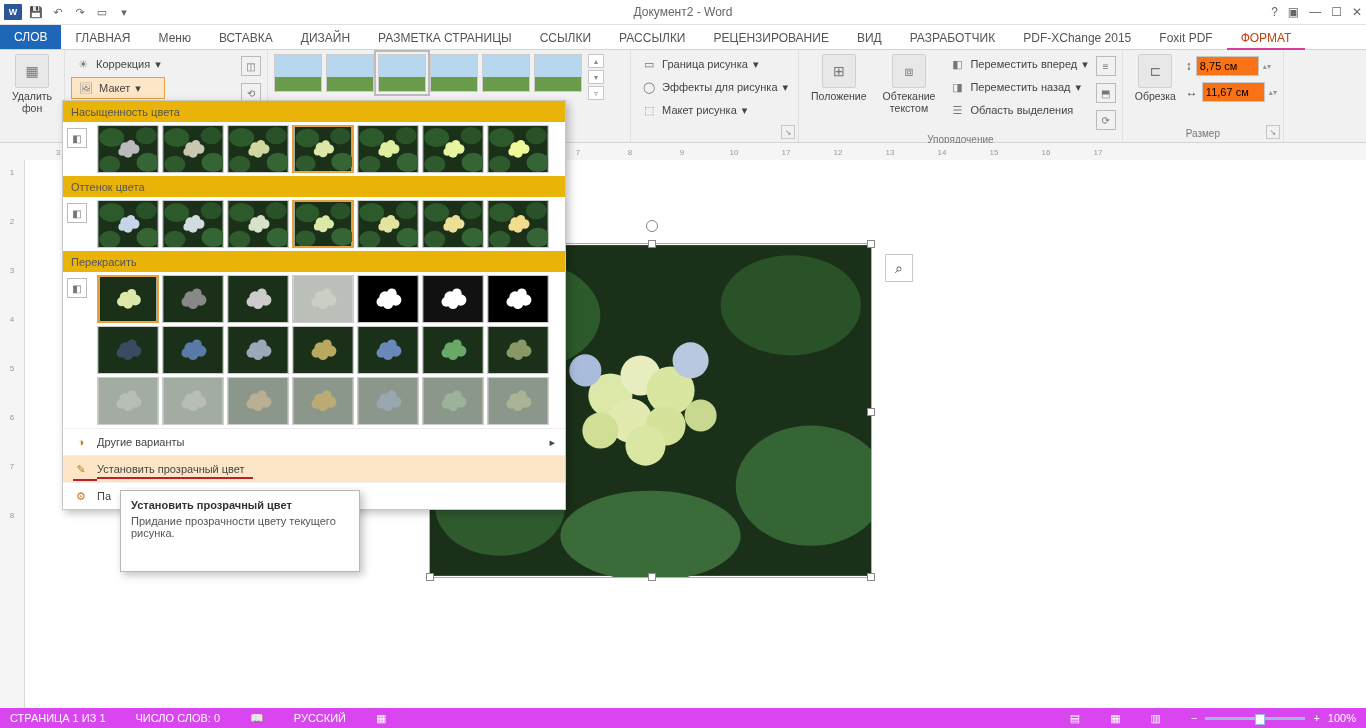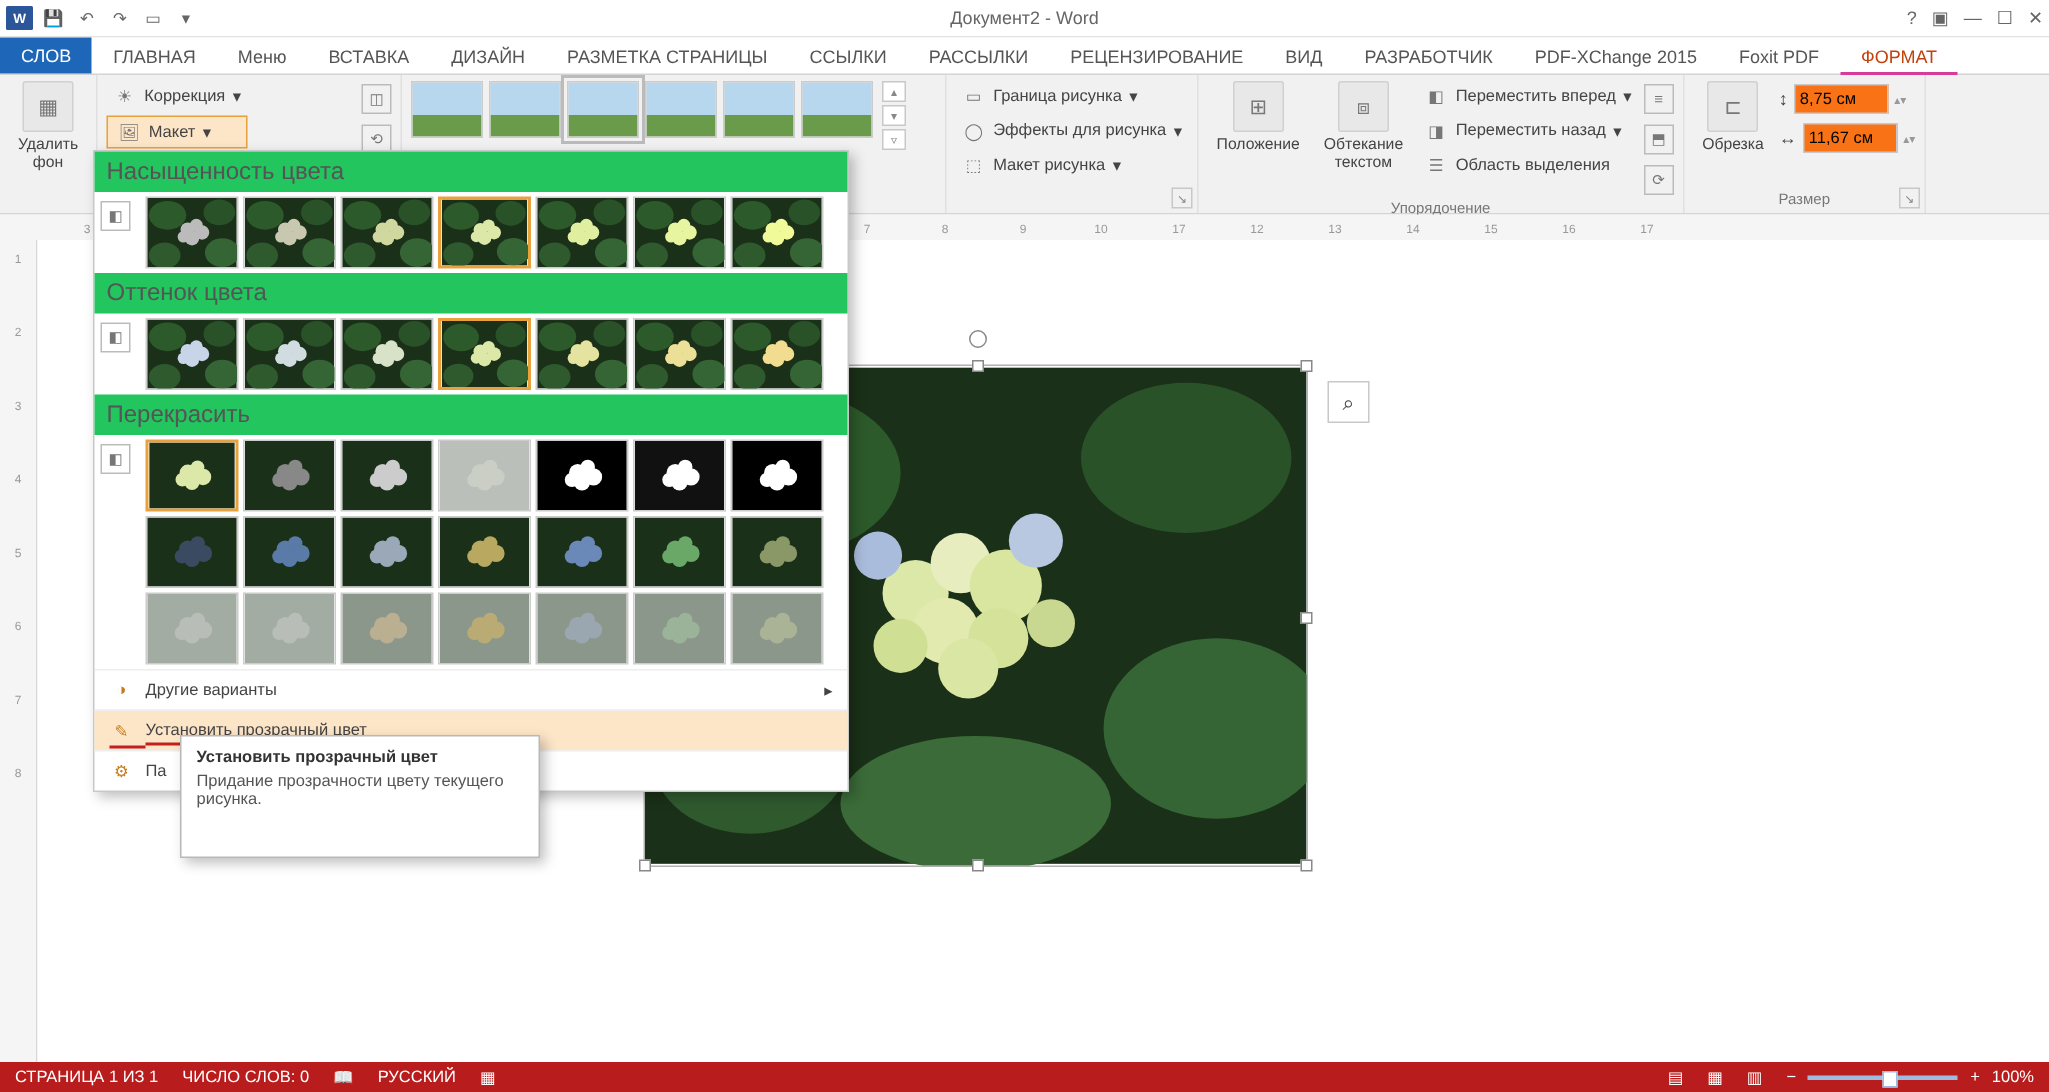--- a/index.html
+++ b/index.html
@@ -26,31 +26,31 @@
 .sizebox{display:flex;align-items:center;gap:4px}
 .ruler-h{height:18px;background:#f5f5f5;border-bottom:1px solid #d8d8d8;font-size:8px;color:#999;display:flex;align-items:center;padding-left:32px;overflow:hidden;position:relative}
 .ruler-h span{width:52px;flex:0 0 52px;text-align:center}
 .editor{position:absolute;top:160px;left:0;right:0;bottom:20px;background:#fff;display:flex}
 .ruler-v{width:24px;background:#f5f5f5;border-right:1px solid #d8d8d8;font-size:8px;color:#999;display:flex;flex-direction:column;align-items:center;padding-top:8px;gap:40px}
 .page{flex:1;background:#fff;position:relative}
 .doc-image{position:absolute;left:404px;top:83px;width:441px;height:333px;border:1px solid #b0b0b0}
 .flower{width:100%;height:100%}
 .layout-btn{position:absolute;left:860px;top:94px;width:26px;height:26px;background:#fff;border:1px solid #c8c8c8;display:flex;align-items:center;justify-content:center;font-size:14px}
 .color-panel{position:absolute;left:62px;top:100px;width:502px;background:#fff;border:1px solid #c8c8c8;box-shadow:3px 3px 8px rgba(0,0,0,.25);z-index:200}
-.panel-section-h{padding:5px 8px 4px;font-size:16px;color:#555;background:#22c55e}
+.panel-section-h{padding:5px 8px 4px;font-size:11px;color:#555;background:#eab308}
 .thumb-row{display:flex;gap:3px;padding:3px 6px;flex-wrap:wrap}
 .thumb{width:62px;height:48px;border:1px solid #ccc;cursor:pointer;box-sizing:border-box}
 .thumb.sel{border:2px solid #e8a23d}
 .panel-item{display:flex;align-items:center;gap:8px;padding:5px 10px;font-size:11px;color:#444;cursor:pointer;border-top:1px solid #eee}
 .panel-item .pi{width:16px;height:16px;display:flex;align-items:center;justify-content:center;color:#c77c1e}
 .panel-item.underlined span{position:relative}
 .panel-item.underlined span::after{content:"";position:absolute;left:0;right:-8px;bottom:-4px;border-bottom:2px solid #c02020}
 .tooltip{position:absolute;left:120px;top:490px;width:218px;background:#fff;border:1px solid #b8b8b8;box-shadow:3px 3px 8px rgba(0,0,0,.25);padding:8px 10px;font-size:11px;color:#555;z-index:300}
 .tooltip-title{font-weight:bold;color:#333;margin-bottom:4px}
-.statusbar{position:absolute;bottom:0;left:0;right:0;height:20px;background:#b91c1c;color:#fff;display:flex;align-items:center;font-size:11px;padding:0 10px;gap:16px}
+.statusbar{position:absolute;bottom:0;left:0;right:0;height:20px;background:#d946ef;color:#fff;display:flex;align-items:center;font-size:11px;padding:0 10px;gap:30px}
 .statusbar .spacer{flex:1}
 .zoom{display:flex;align-items:center;gap:8px}
 .zoom-track{width:100px;height:3px;background:#9bbbe0;position:relative}
 .zoom-knob{position:absolute;left:50%;top:-3px;width:8px;height:9px;background:#fff;border:1px solid #9bbbe0}
 .style-thumb{width:46px;height:36px;background:linear-gradient(#b7d7ee 60%,#6a9b4a 60%);border:1px solid #ccc}
 .color-btn{border:1px solid #e8a23d;background:#fde6c8;padding:2px 6px;display:flex;align-items:center;gap:5px}
 .dialog-launcher{position:absolute;right:3px;bottom:3px;width:12px;height:12px;border:1px solid #c8c8c8;font-size:8px;color:#888;display:flex;align-items:center;justify-content:center}
 .side-icon{width:18px;height:18px;border:1px solid #bbb;display:flex;align-items:center;justify-content:center;font-size:10px;color:#777;margin:2px 0}
 .style-gallery{display:flex;gap:4px;padding-top:2px}
 .sg-nav{display:flex;flex-direction:column;gap:2px;margin-left:2px}

